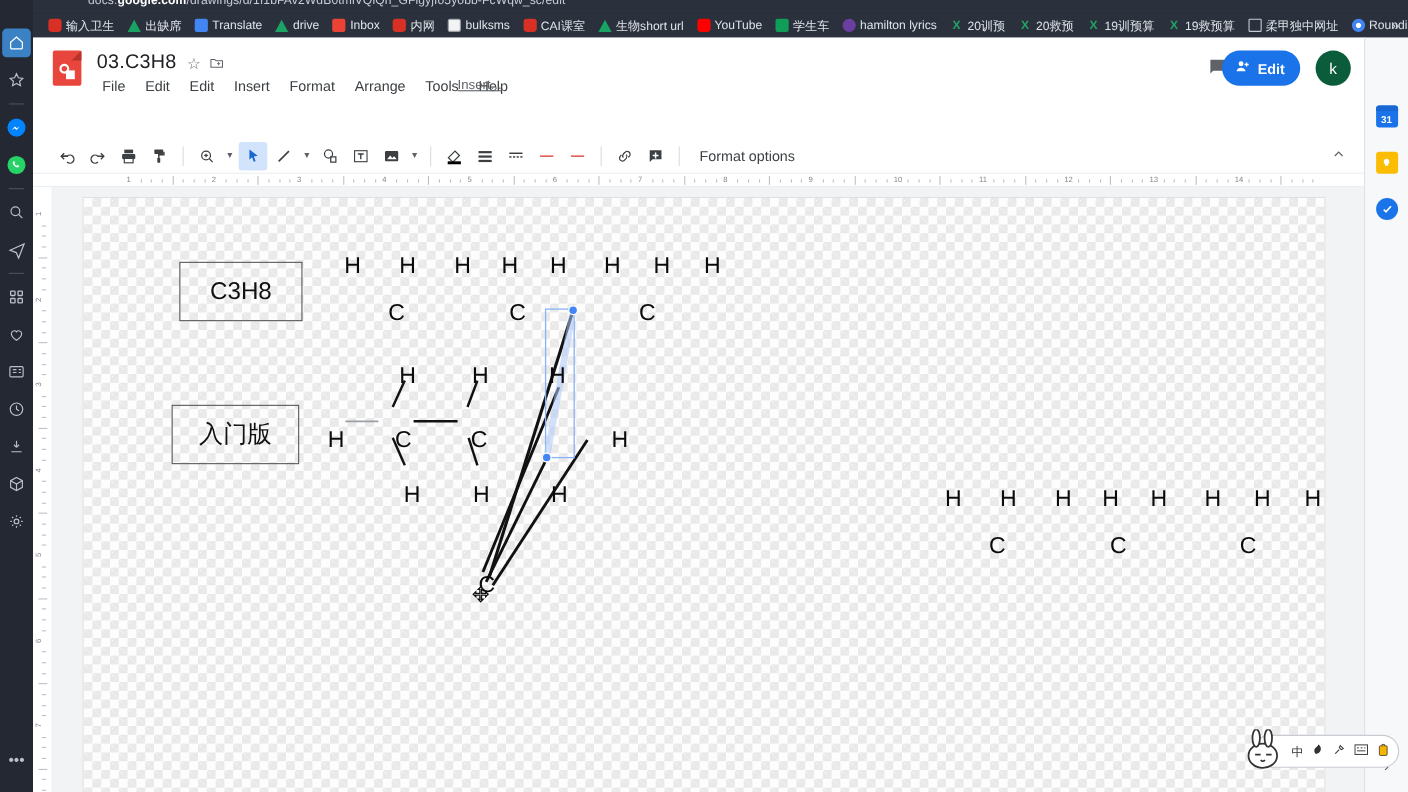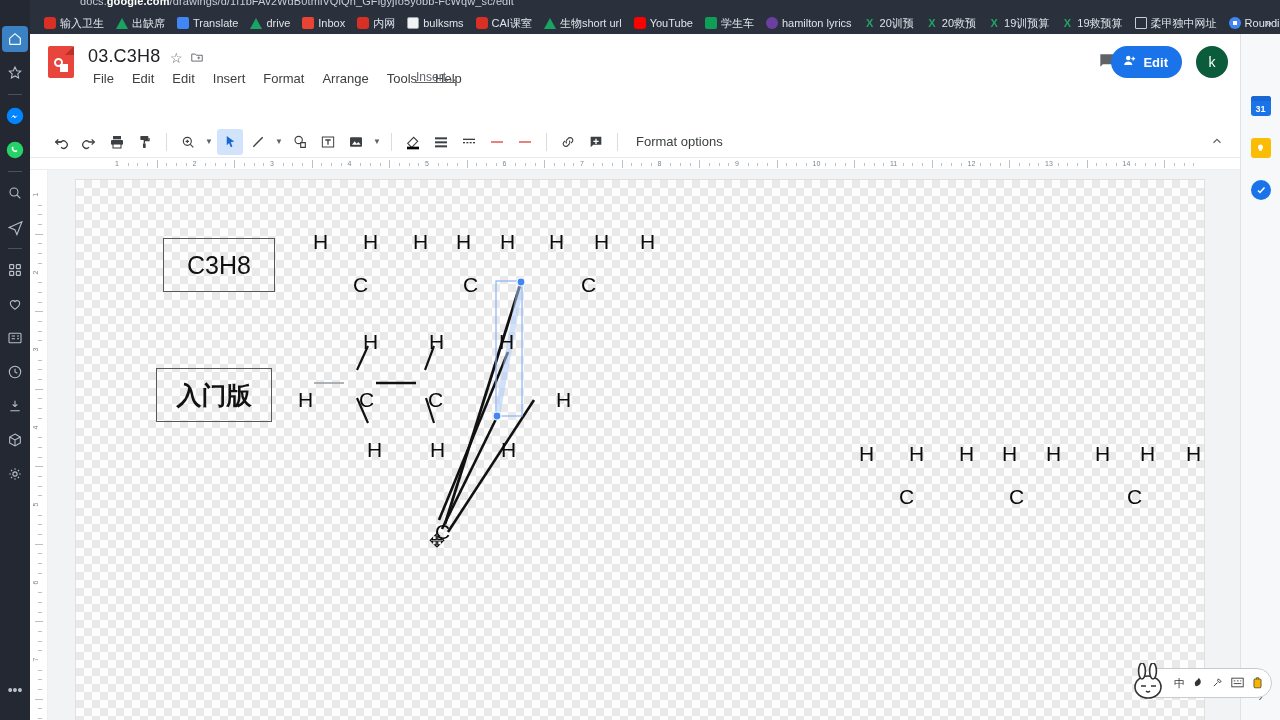--- a/index.html
+++ b/index.html
@@ -182,21 +182,21 @@
     background-size: 16px 16px;
     background-position: 0 0, 8px 8px;
     background-color: #fdfdfd;
     border: 1px solid #e0e0e0;
   }
   .canvas svg { position: absolute; left: 0; top: 0; overflow: visible; }
 
   .lblbox {
     position: absolute; border: 1px solid #595959; background: transparent;
     display: flex; align-items: center; justify-content: center;
-    font-size: 25px; color: #111;
+    font-size: 22px; color: #111;
   }
   .atom {
     position: absolute; font-size: 21px; color: #0b0b0b;
     font-family: "Liberation Sans", sans-serif;
   }
   .legendbox {
     position: absolute; border: 1px solid #595959;
     padding: 8px 12px; line-height: 1.28;
     font-size: 21px; color: #111; text-align: left;
   }
@@ -759,21 +759,21 @@
         <svg width="1130" height="560">
           <rect x="420" y="101" width="26" height="135" fill="none" stroke="#8ab4f8" stroke-width="1.2"></rect>
           <line x1="445" y1="102" x2="421" y2="236" stroke="#aecbfa" stroke-width="6" opacity=".55"></line>
           <circle cx="445" cy="102" r="4" fill="#4285f4" stroke="#fff" stroke-width="1.2"></circle>
           <circle cx="421" cy="236" r="4" fill="#4285f4" stroke="#fff" stroke-width="1.2"></circle>
         </svg>
 
         <div class="lblbox" style="left:87px;top:58px;width:112px;height:54px;">
             <span>C3H8</span>
           </div>
-        <div class="lblbox" style="left:80px;top:188px;width:116px;height:54px;font-weight:bold;">
+        <div class="lblbox" style="left:80px;top:188px;width:116px;height:54px;">
             <span>入门版</span>
           </div>
 
 
         <div id="atoms">
             <div class="atom" style="left: 237px; top: 50px;">H</div>
             <div class="atom" style="left: 287px; top: 50px;">H</div>
             <div class="atom" style="left: 337px; top: 50px;">H</div>
             <div class="atom" style="left: 380px; top: 50px;">H</div>
             <div class="atom" style="left: 424px; top: 50px;">H</div>

